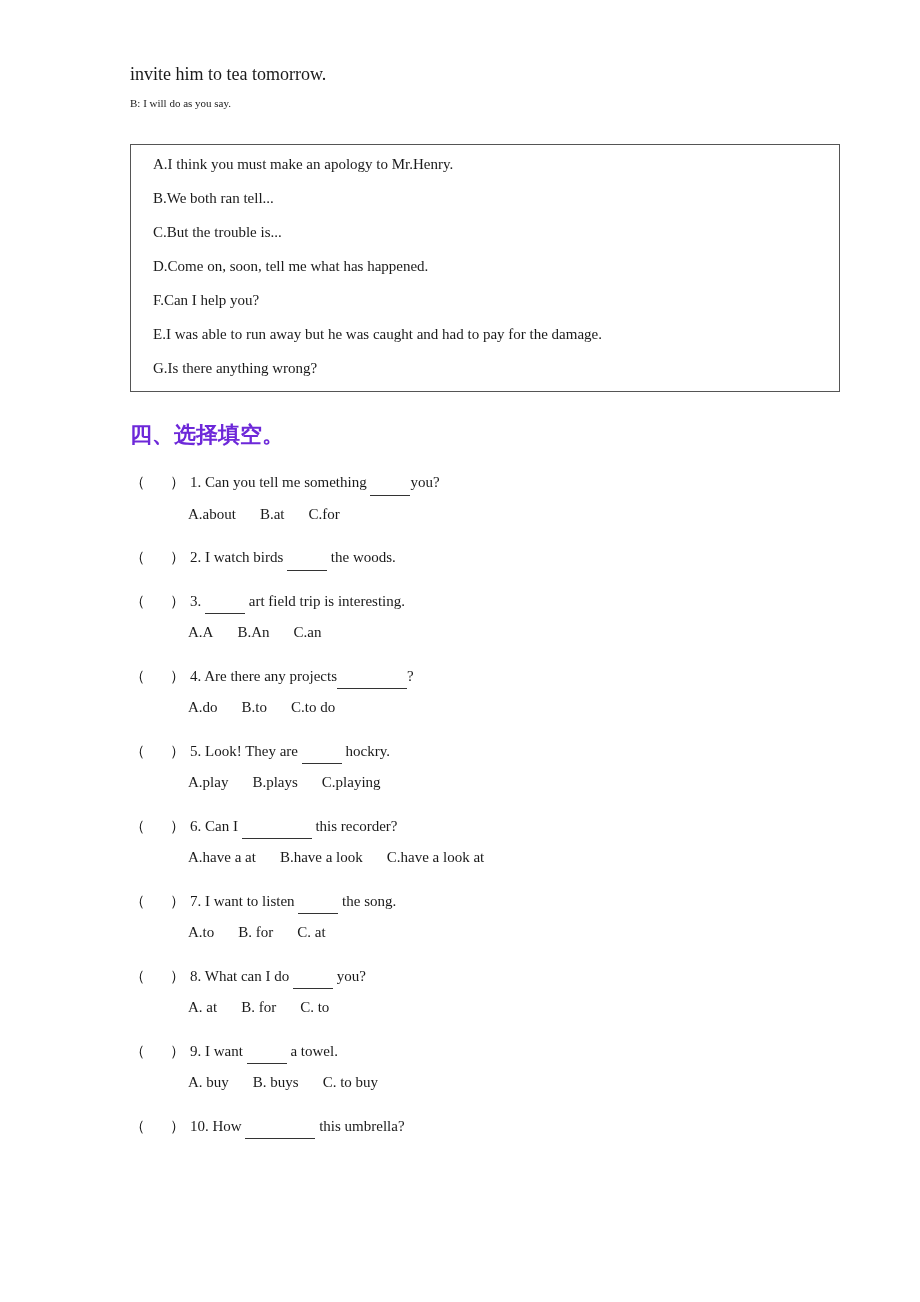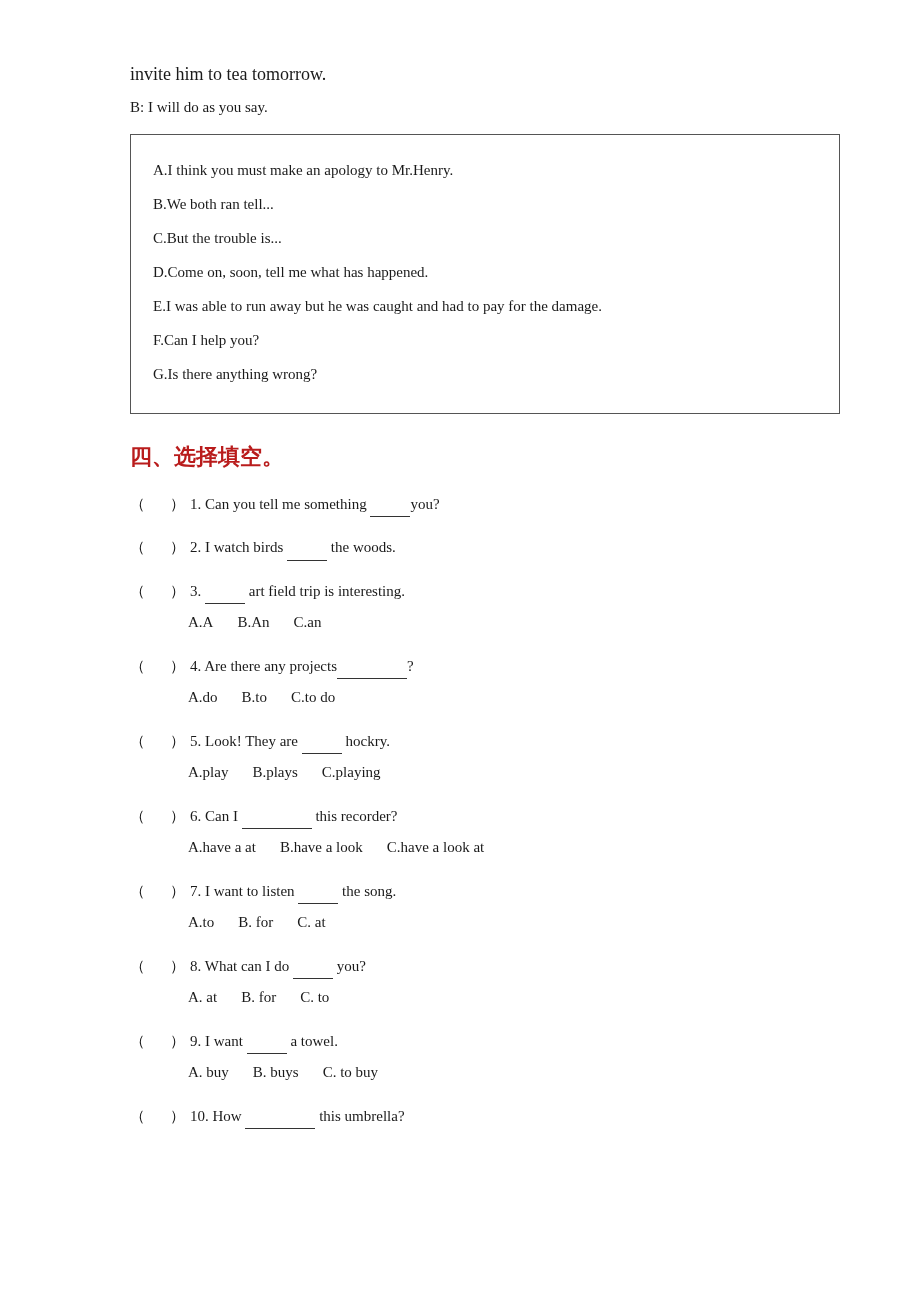--- a/index.html
+++ b/index.html
@@ -15,38 +15,38 @@
       width: 920px;
       min-height: 1302px;
       padding: 60px 80px 60px 130px;
     }
     .intro-text {
       font-size: 18px;
       margin-bottom: 6px;
       line-height: 1.6;
     }
     .response-text {
-      font-size: 15px;
-      margin-bottom: 15px;
+      font-size: 11px;
+      margin-bottom: 32px;
       line-height: 1.6;
     }
     .options-box {
       border: 1.5px solid #555;
-      padding: 20px 22px;
+      padding: 4px 22px;
       margin-bottom: 28px;
       line-height: 2.0;
       font-size: 15px;
     }
     .options-box p {
       margin-bottom: 4px;
     }
     .section-title {
       font-size: 22px;
       font-weight: bold;
-      color: #b91c1c;
+      color: #6d28d9;
       margin-bottom: 20px;
       font-family: "SimHei", "Microsoft YaHei", sans-serif;
     }
     .question-block {
       margin-bottom: 18px;
     }
     .question-line {
       display: flex;
       align-items: baseline;
       margin-bottom: 6px;
@@ -95,36 +95,39 @@
 <body>
 
 <p class="intro-text">invite him to tea tomorrow.</p>
 <p class="response-text">B: I will do as you say.</p>
 
 <div class="options-box">
   <p>A.I think you must make an apology to Mr.Henry.</p>
   <p>B.We both ran tell...</p>
   <p>C.But the trouble is...</p>
   <p>D.Come on, soon, tell me what has happened.</p>
+  <p>F.Can I help you?</p>
   <p>E.I was able to run away but he was caught and had to pay for the damage.</p>
-  <p>F.Can I help you?</p>
   <p>G.Is there anything wrong?</p>
 </div>
 
 <div class="section-title">四、选择填空。</div>
 
 <div>
 
   <div class="question-block">
     <div class="question-line">
       <span class="paren-open">（</span>
       <span class="bracket-answer">&nbsp;</span>
       <span class="paren-close">）</span>
       <span>1. Can you tell me something <span class="blank"></span>you?</span>
     </div>
+    <div class="answers-line">
+      <span>A.about</span><span>B.at</span><span>C.for</span>
+    </div>
   </div>
 
   <div class="question-block">
     <div class="question-line">
       <span class="paren-open">（</span>
       <span class="bracket-answer">&nbsp;</span>
       <span class="paren-close">）</span>
       <span>2. I watch birds <span class="blank"></span> the woods.</span>
     </div>
   </div>

